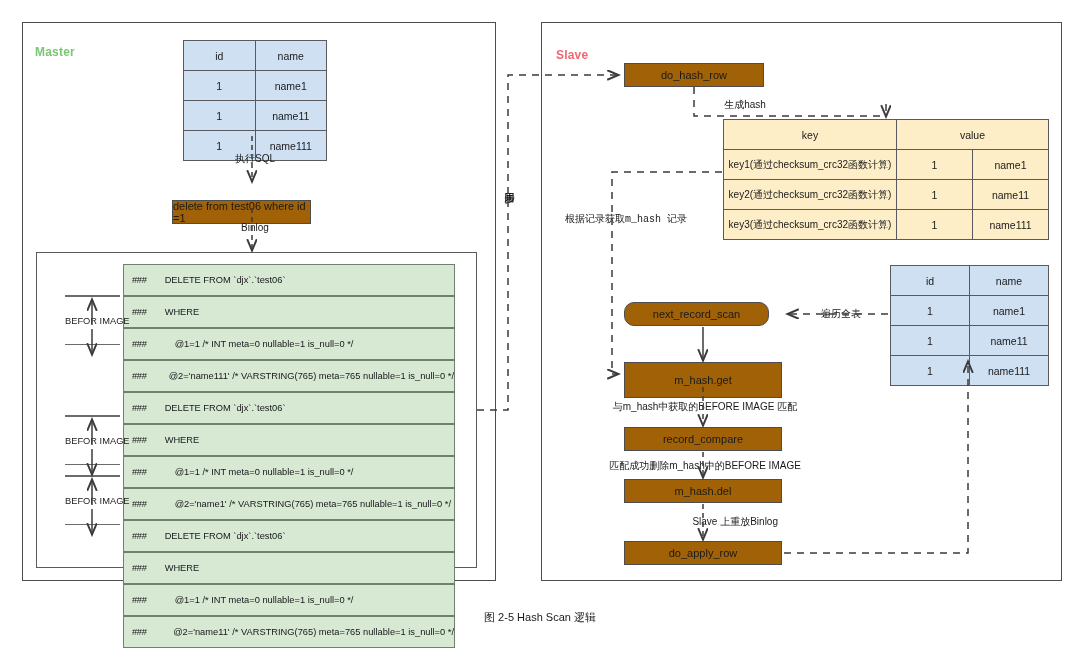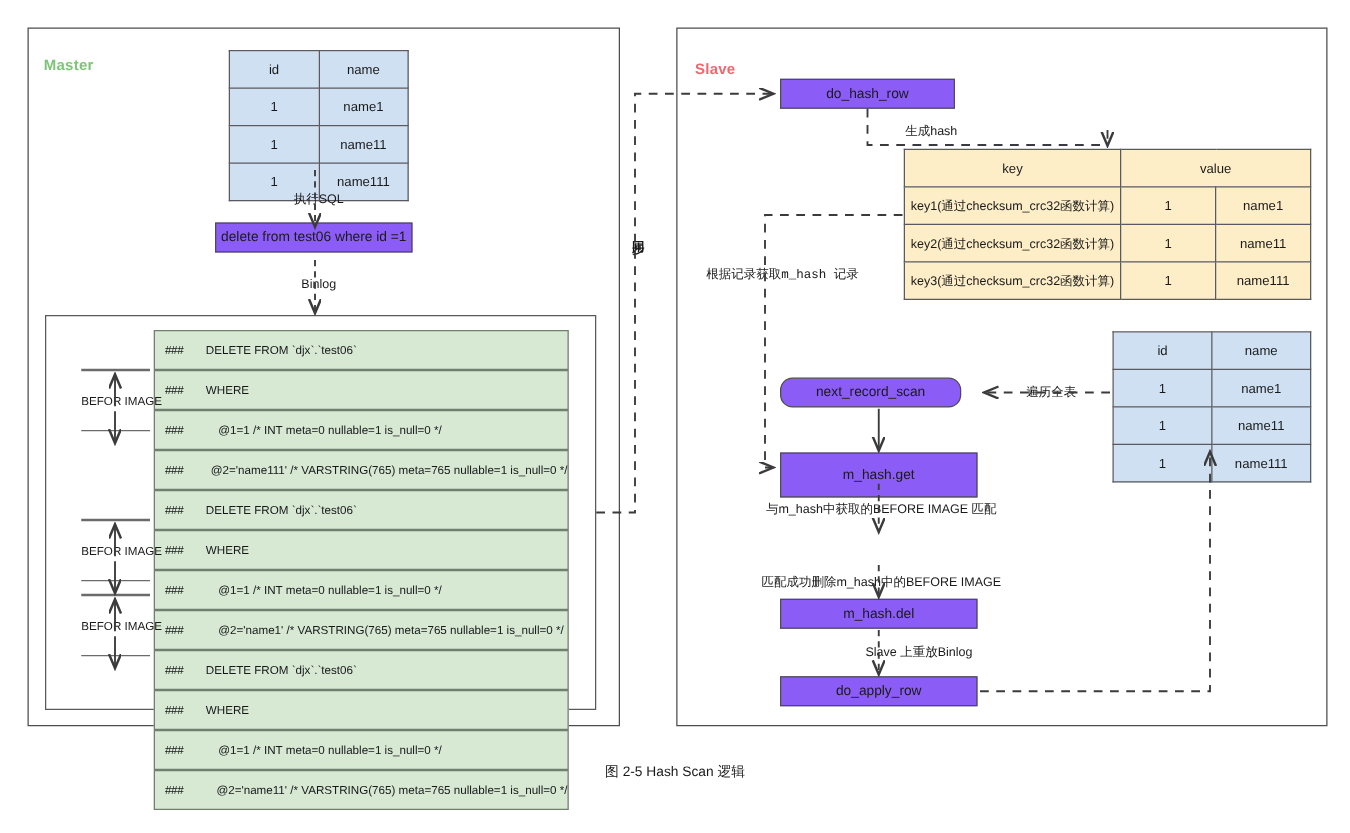--- a/index.html
+++ b/index.html
@@ -6,21 +6,21 @@
   body{width:1080px;height:666px;position:relative;overflow:hidden;
        font-family:"Liberation Sans","DejaVu Sans",sans-serif;color:#1a1a1a;}
   .stage{position:absolute;left:0;top:0;width:1080px;height:666px;}
   .abs{position:absolute;box-sizing:border-box;}
 
   
   .panel{border:1.6px solid #4d4d4d;background:#ffffff;}
   .panel-title{font-size:12px;font-weight:bold;letter-spacing:.2px;}
 
   
-  .pbox{border:1.6px solid #4d4d4d;background:#8b5cf6;display:flex;
+  .pbox{border:1.6px solid #4d4d4d;background:#a16207;display:flex;
         align-items:center;justify-content:center;font-size:11px;color:#1a1a1a;}
 
   
   .tbl{border-collapse:collapse;table-layout:fixed;}
   .tbl td{border:1.2px solid #59595f;font-size:10.5px;text-align:center;
           padding:3px;height:23px;color:#1a1a1a;}
   .tbl.blue td{background:#cfe0f3;}
   .tbl.amber td{background:#fdeec8;}
   .tbl td.k{font-size:10px;}
 
@@ -71,21 +71,21 @@
     </tr>
     <tr>
       <td>1</td>
       <td>name111</td>
     </tr>
   </tbody>
     </table>
 
   <div class="abs elabel" style="left:205px;top:152px;width:100px;">执行SQL</div>
 
-  <div class="abs pbox" style="left:172px;top:178px;width:158px;height:24px;">delete from test06 where id =1</div>
+  <div class="abs pbox" style="left:172px;top:200px;width:139px;height:24px;">delete from test06 where id =1</div>
 
   <div class="abs elabel" style="left:205px;top:222px;width:100px;">Binlog</div>
 
   <div class="abs binlog-outer" style="left:36px;top:252px;width:441px;height:316px;"></div>
 
   <div class="abs" style="left:123px;top:264px;width:332px;">
     <div class="blrow">
       <span class="hash">###</span>
         <span class="ind"></span>
         <span>DELETE FROM `djx`.`test06`</span>
@@ -219,20 +219,21 @@
     </table>
 
   <div class="abs pbox" style="left:624px;top:302px;width:145px;height:24px;border-radius:10px;">next_record_scan</div>
 
   <div class="abs elabel" style="left:814px;top:307px;width:54px;background:#fff;">遍历全表</div>
 
   <div class="abs pbox" style="left:624px;top:362px;width:158px;height:36px;">m_hash.get</div>
 
   <div class="abs elabel" style="left:610px;top:400px;width:190px;">与m_hash中获取的BEFORE IMAGE 匹配</div>
 
+  <div class="abs pbox" style="left:624px;top:427px;width:158px;height:24px;">record_compare</div>
 
   <div class="abs elabel" style="left:600px;top:459px;width:210px;">匹配成功删除m_hash中的BEFORE IMAGE</div>
 
   <div class="abs pbox" style="left:624px;top:479px;width:158px;height:24px;text-align:right;">m_hash.del</div>
 
   <div class="abs elabel" style="left:628px;top:515px;width:150px;text-align:right;">Slave 上重放Binlog</div>
 
   <div class="abs pbox" style="left:624px;top:541px;width:158px;height:24px;">do_apply_row</div>
 
   <div class="abs elabel vertical" style="left:500px;top:185px;width:16px;">同步</div>

